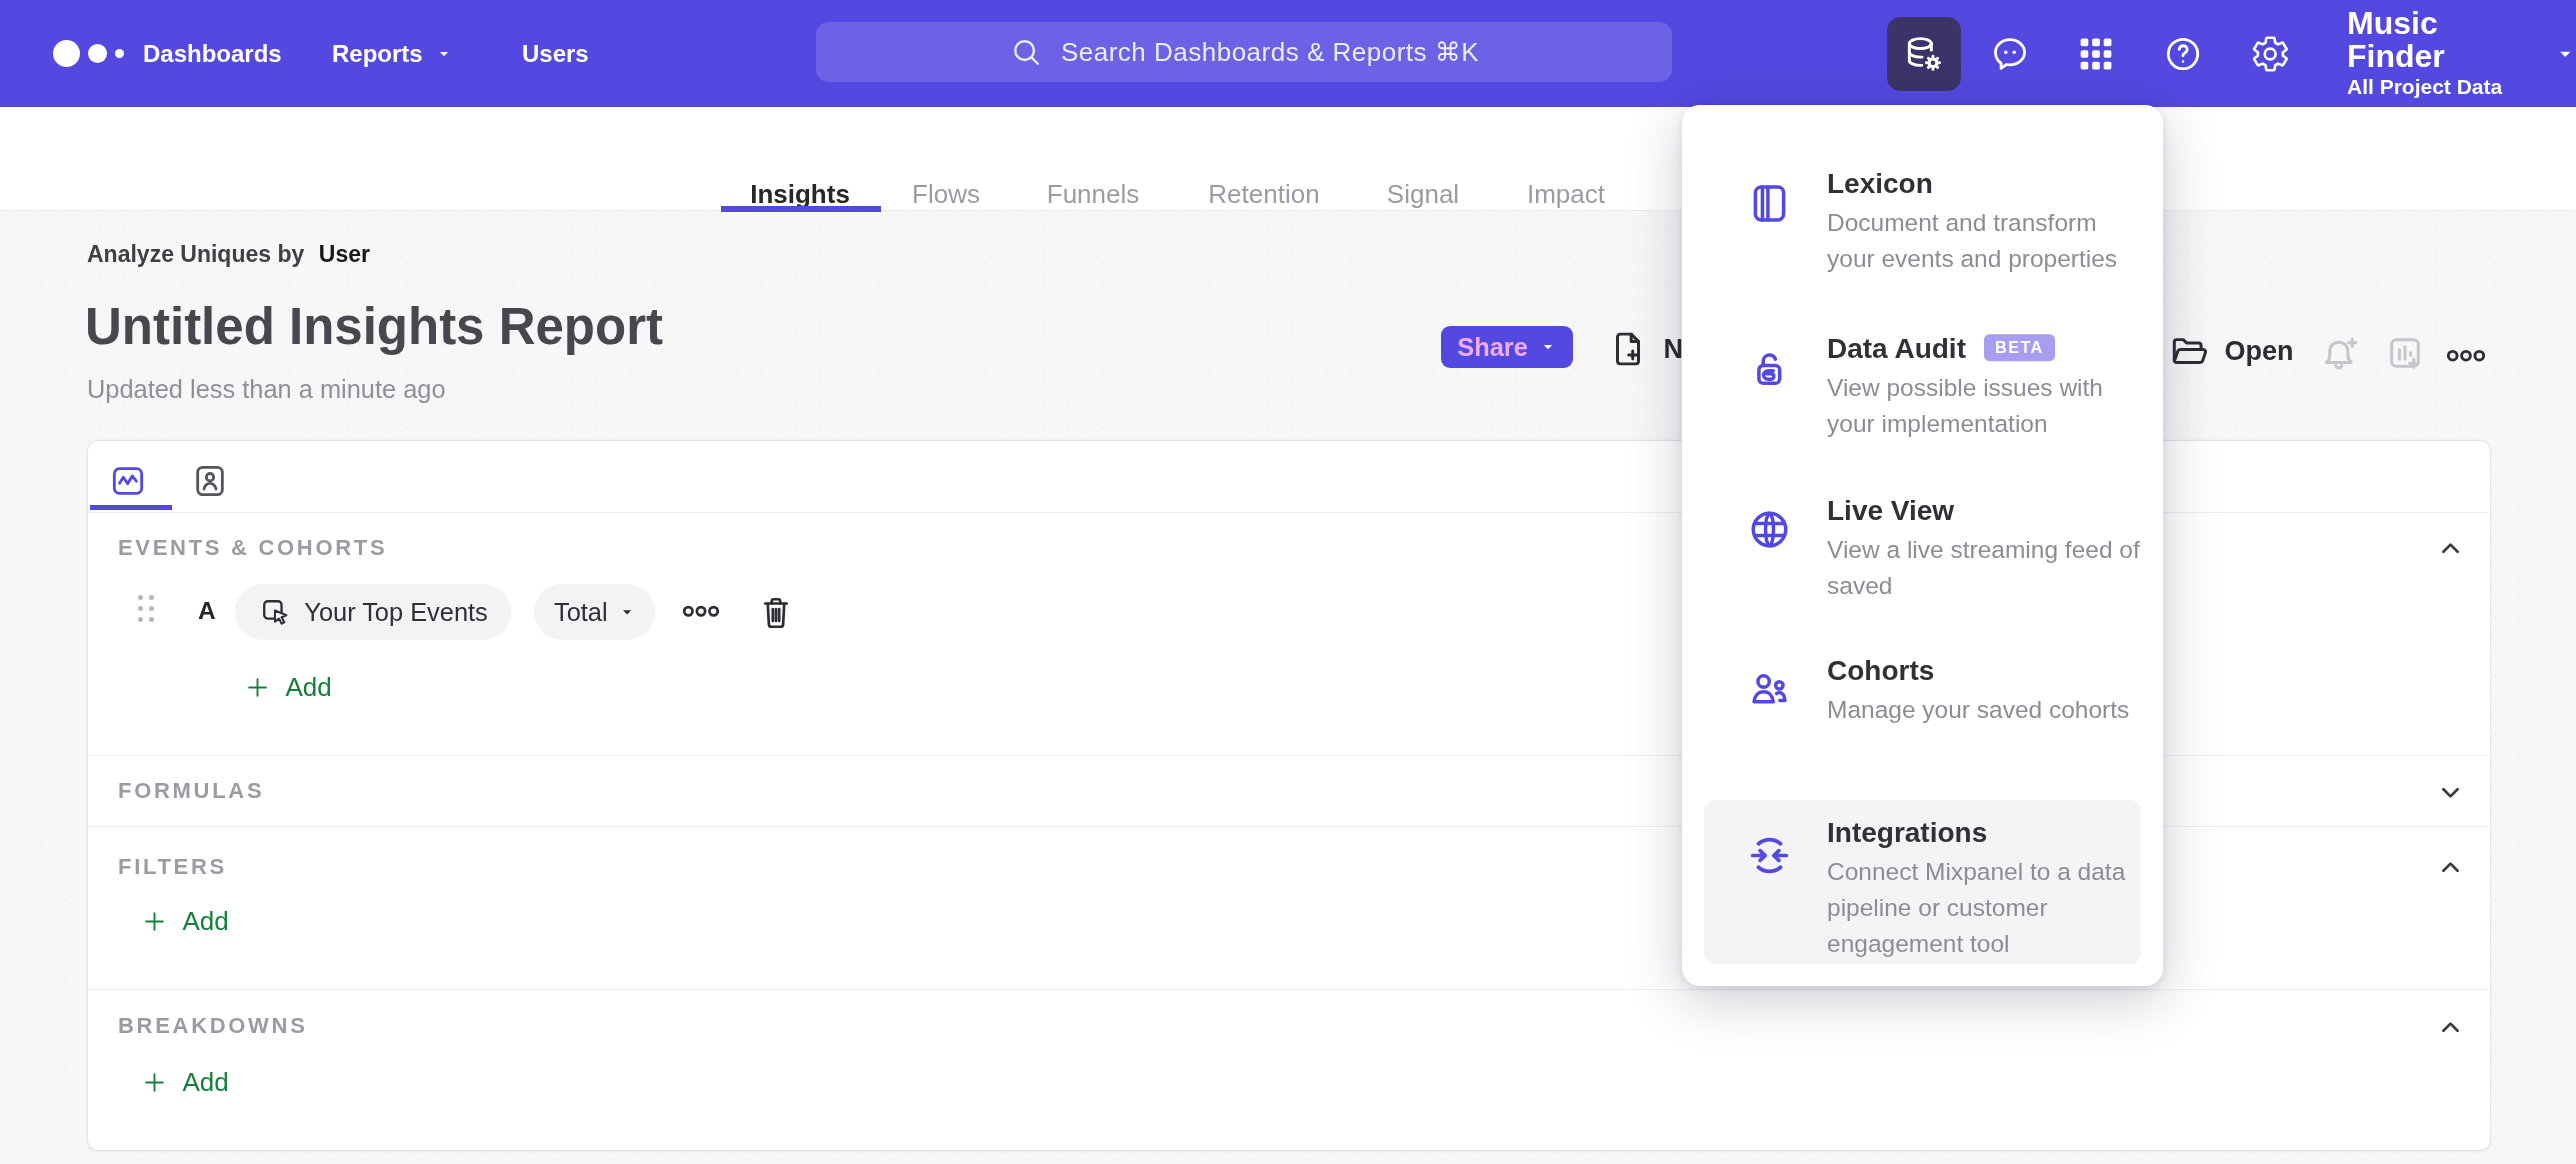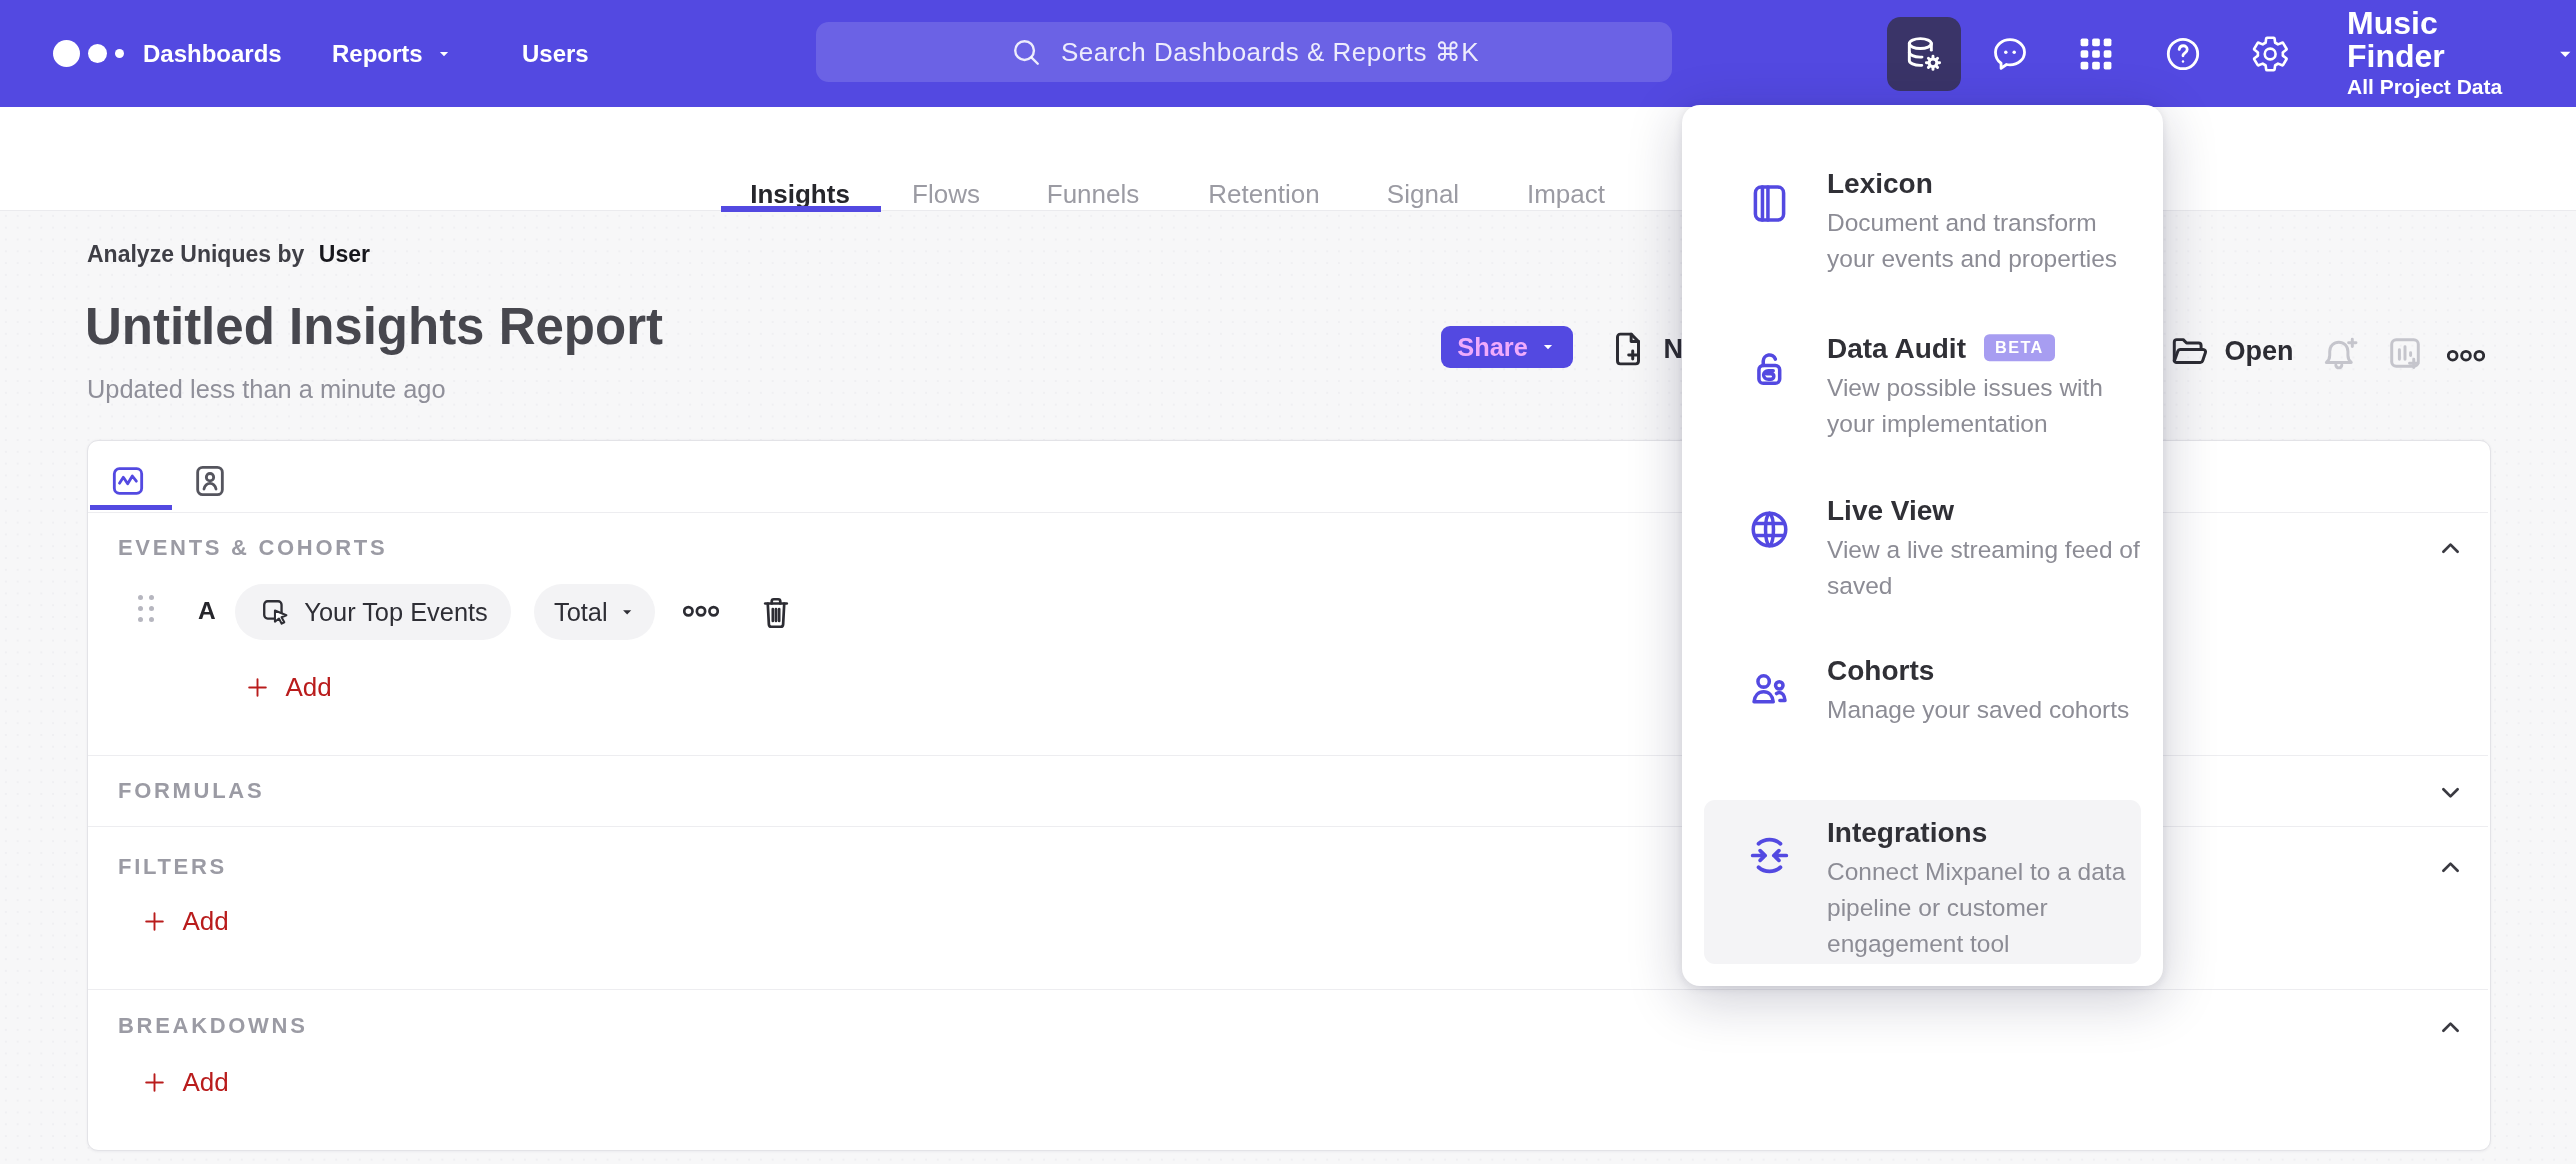--- a/index.html
+++ b/index.html
@@ -57,21 +57,21 @@
   .cardind{position:absolute;left:1.8px;top:64px;width:82px;height:5.4px;background:#5349e1;}
   .cdiv{position:absolute;left:0;width:2400px;height:0;border-top:1.8px solid #ededf0;}
   .shead{position:absolute;left:30px;font-size:22px;font-weight:700;letter-spacing:2.7px;color:#9b9ba4;}
   .chev{position:absolute;left:2347px;width:31px;height:31px;background:none;border:none;padding:0;color:#3a3a41;cursor:pointer;}
   .handle{position:absolute;left:50px;top:154px;display:grid;grid-template-columns:5px 5px;grid-auto-rows:5px;gap:5.9px 6.3px;cursor:grab;}
   .handle i{background:#b6b6bf;border-radius:50%;}
   .slabel{position:absolute;left:110px;top:156px;font-size:24.5px;font-weight:700;color:#26262b;}
   .pill{position:absolute;top:143px;height:56px;border-radius:28px;background:#f3f3f5;border:none;
     display:flex;align-items:center;font-family:inherit;font-size:25.4px;font-weight:500;color:#2e2e35;cursor:pointer;}
   .addbtn{position:absolute;background:none;border:none;padding:0;display:flex;align-items:center;gap:14.5px;
-    color:#b91c1c;font-family:inherit;font-size:26px;font-weight:500;cursor:pointer;}
+    color:#15803d;font-family:inherit;font-size:26px;font-weight:500;cursor:pointer;}
 
   
   .menu{position:absolute;left:1682px;top:105px;width:481px;height:881px;background:#fff;border-radius:18px;
     box-shadow:0 12.7px 54px rgba(25,25,60,0.22),0 1.8px 9px rgba(25,25,60,0.10);z-index:30;}
   .mhl{position:absolute;left:22px;top:695px;width:437px;height:164px;border-radius:11px;background:#f4f4f6;}
   .mitem{position:absolute;left:0;width:481px;cursor:pointer;}
   .micon{position:absolute;left:64px;width:47px;height:47px;color:#5349e1;}
   .mtitle{position:absolute;left:145px;display:flex;align-items:center;gap:18px;
     font-size:28px;font-weight:600;color:#303036;line-height:34px;white-space:nowrap;}
   .mdesc{position:absolute;left:145px;width:323px;font-size:24.5px;color:#8c8c95;line-height:36px;}

